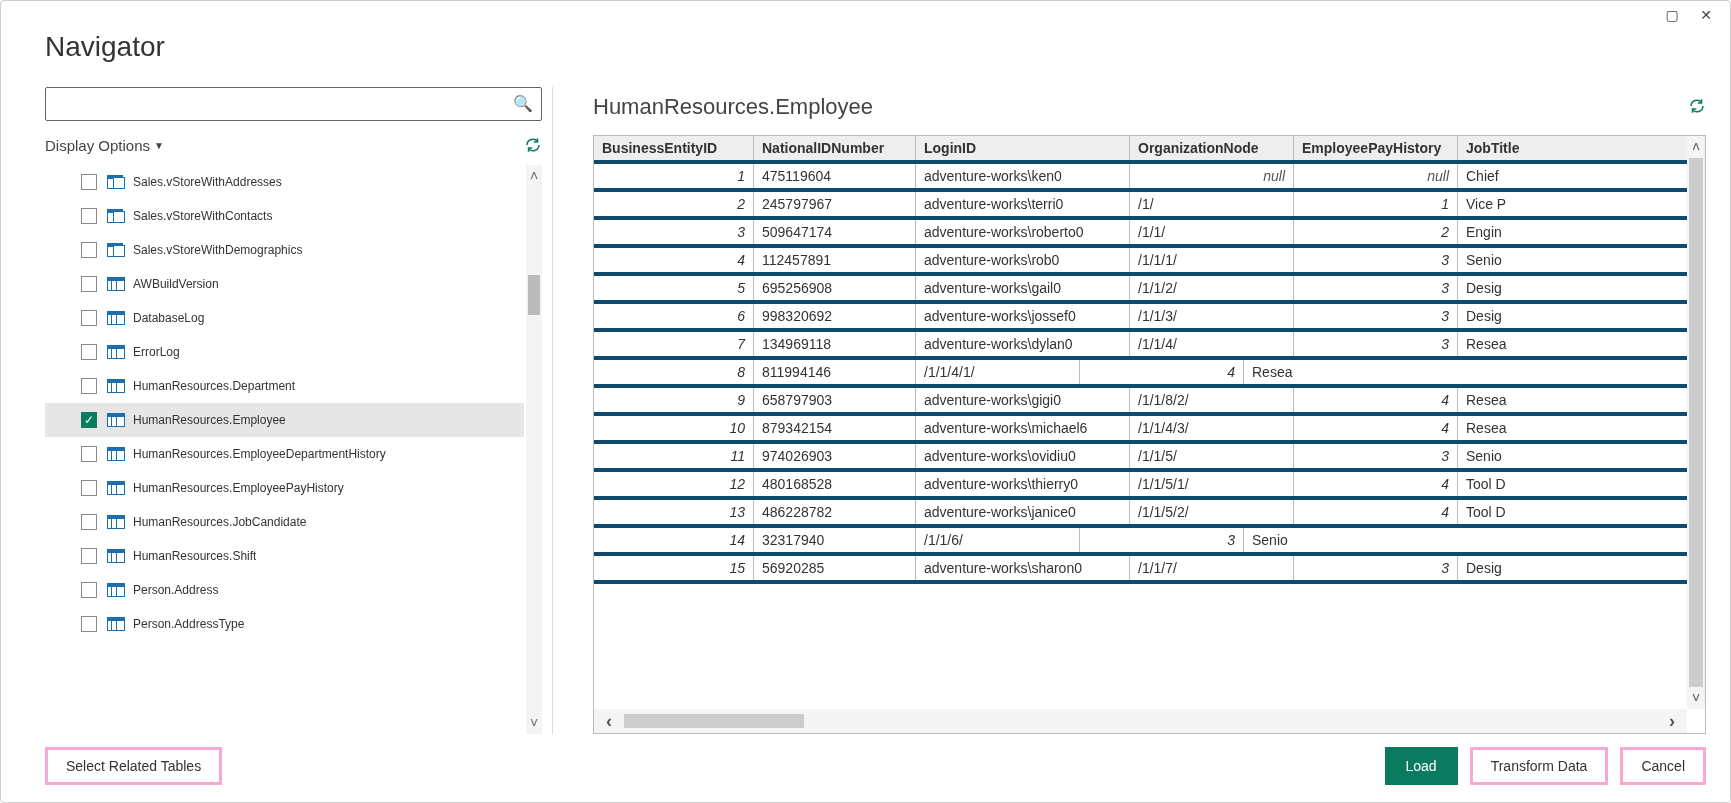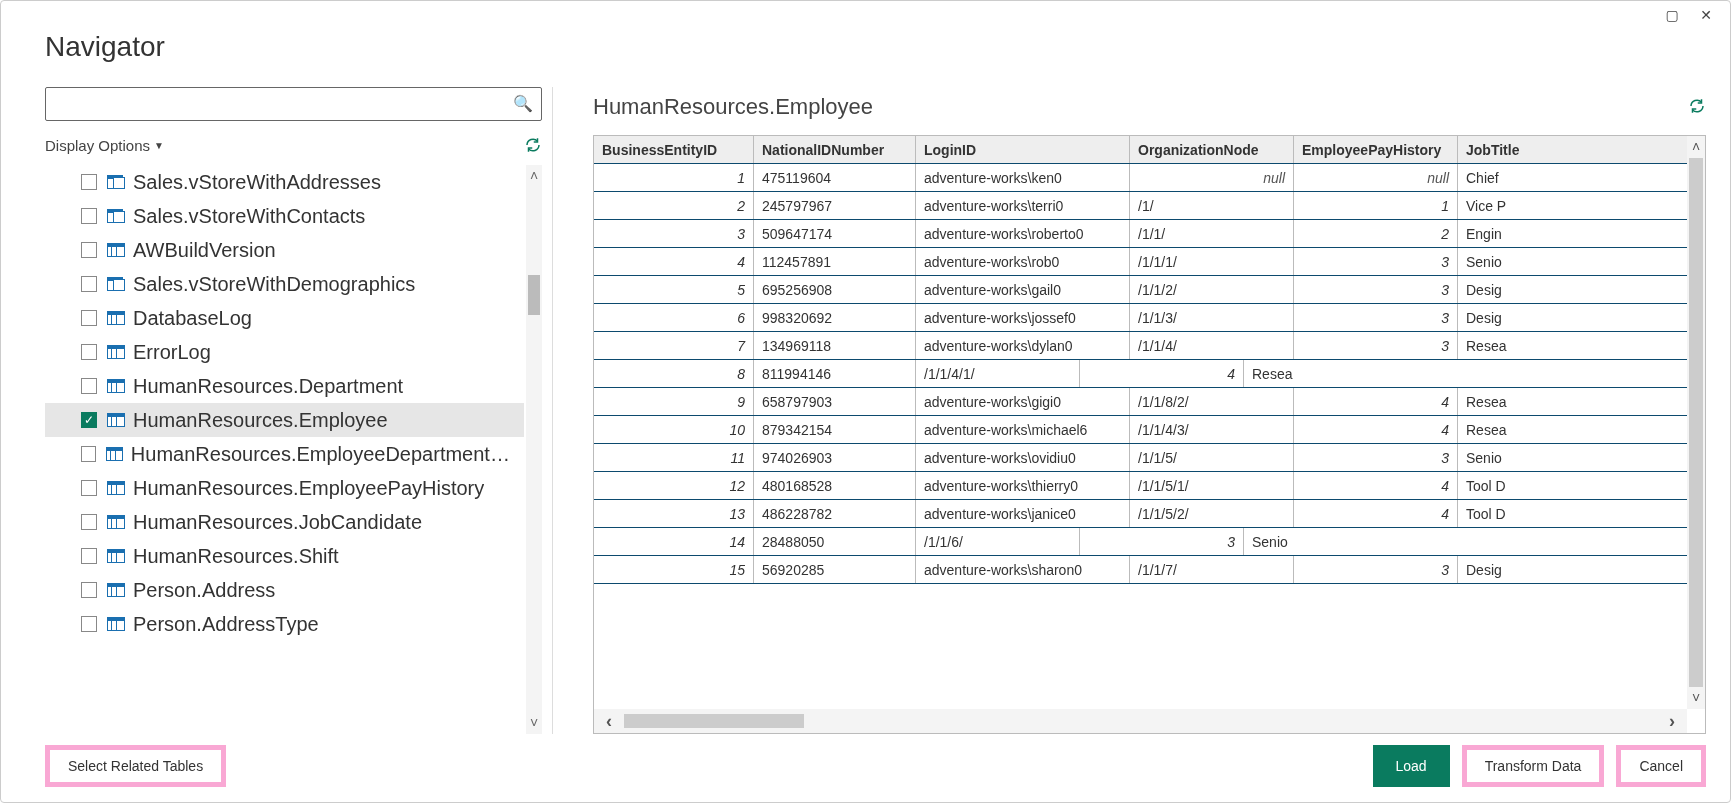--- a/index.html
+++ b/index.html
@@ -22,49 +22,49 @@
   .tree-item { display:flex; align-items:center; height:34px; padding-left:36px; cursor:default; }
   .tree-item.selected { background:#e6e6e6; }
   .chk { width:16px; height:16px; border:1px solid #888; margin-right:10px; display:flex; align-items:center; justify-content:center; }
   .chk.checked { background:#0a7b5f; border-color:#0a7b5f; color:#fff; font-size:12px; }
   .tbl-ic { width:18px; height:14px; margin-right:8px; display:inline-block; position:relative; }
   .tbl-ic::before { content:""; position:absolute; inset:0; border:1px solid #1a6fb0; background:linear-gradient(#1a6fb0 0 3px, #fff 3px 100%); }
   .tbl-ic::after { content:""; position:absolute; left:4px; top:3px; bottom:0; width:1px; background:#1a6fb0; box-shadow:5px 0 0 #1a6fb0; }
   .view-ic { width:18px; height:14px; margin-right:8px; position:relative; }
   .view-ic::before { content:""; position:absolute; left:0; top:0; width:14px; height:12px; border:1px solid #1a6fb0; background:linear-gradient(#1a6fb0 0 3px,#fff 3px); }
   .view-ic::after { content:""; position:absolute; right:0; top:2px; width:10px; height:10px; border:1px solid #1a6fb0; background:#fff; }
-  .tree-label { font-size:20px; color:#333; white-space:nowrap; overflow:hidden; text-overflow:ellipsis; }
+  .tree-label { font-size:12px; color:#333; white-space:nowrap; overflow:hidden; text-overflow:ellipsis; }
   .vscroll { position:absolute; right:0; top:0; width:16px; bottom:0; background:#f4f4f4; }
   .vscroll .arr { height:22px; text-align:center; color:#666; font-size:14px; line-height:22px; }
   .vscroll .thumb { position:absolute; left:2px; right:2px; top:110px; height:40px; background:#bbb; }
   .right-pane { flex:1; padding-left:40px; display:flex; flex-direction:column; }
   .preview-hdr { display:flex; align-items:center; justify-content:space-between; height:40px; }
   .preview-title { font-size:22px; color:#444; }
   .grid-wrap { flex:1; margin-top:8px; position:relative; border:1px solid #bbb; }
   .grid { display:flex; flex-direction:column; position:absolute; inset:0 18px 24px 0; overflow:hidden; }
-  .grid-row { display:flex; height:28px; border-bottom:1px solid #0c4a6e; }
+  .grid-row { display:flex; height:28px; border-bottom:4px solid #0c4a6e; }
   .grid-row.hdr { background:#eee; font-weight:600; }
   .cell { border-right:1px solid #bbb; padding:0 8px; display:flex; align-items:center; overflow:hidden; white-space:nowrap; }
   .c0 { width:160px; justify-content:flex-end; font-style:italic; }
   .hdr .c0 { font-style:normal; justify-content:flex-start; }
   .c1 { width:162px; }
   .c2 { width:214px; }
   .c3 { width:164px; }
   .c4 { width:164px; justify-content:flex-end; font-style:italic; }
   .hdr .c4 { font-style:normal; justify-content:flex-start; }
   .c5 { flex:1; border-right:none; }
   .nullv { font-style:italic; color:#555; margin-left:auto; }
   .grid-vscroll { position:absolute; right:0; top:0; bottom:24px; width:18px; background:#f4f4f4; }
   .grid-vscroll .arr { height:22px; text-align:center; color:#555; font-size:14px; line-height:22px; }
   .grid-vscroll .thumb { position:absolute; left:2px; right:2px; top:22px; bottom:22px; background:#ccc; }
   .grid-hscroll { position:absolute; left:0; right:18px; bottom:0; height:24px; background:#f4f4f4; display:flex; align-items:center; }
   .grid-hscroll .arr { width:30px; text-align:center; color:#555; font-size:18px; font-weight:bold; }
   .grid-hscroll .thumb { height:14px; width:180px; background:#ccc; margin-left:0; }
   .footer { position:absolute; left:44px; right:24px; bottom:18px; height:36px; display:flex; align-items:center; }
-  .btn { height:18px; padding:16px 18px; border:5px solid #f9a8d4; background:#fff; font-size:14px; color:#333; cursor:default; display:flex; align-items:center; }
+  .btn { height:18px; padding:16px 18px; border:3px solid #f9a8d4; background:#fff; font-size:14px; color:#333; cursor:default; display:flex; align-items:center; }
   .btn.primary { background:#0a7b5f; color:#fff; border-color:#0a7b5f; }
   .footer .spacer { flex:1; }
   .footer .btn + .btn { margin-left:12px; }
   svg.refresh { width:18px; height:18px; stroke:#0a7b5f; fill:none; stroke-width:2; }
 </style>
 </head>
 <body>
 
 <div class="window">
   <div class="titlebar">
@@ -100,27 +100,27 @@
               <span class="view-ic"></span>
               <span class="tree-label">Sales.vStoreWithAddresses</span>
             </div>
             <div class="tree-item">
               <span class="chk"></span>
               <span class="view-ic"></span>
               <span class="tree-label">Sales.vStoreWithContacts</span>
             </div>
             <div class="tree-item">
               <span class="chk"></span>
-              <span class="tbl-ic"></span>
-              <span class="tree-label">AWBuildVersion</span>
-            </div>
-            <div class="tree-item">
-              <span class="chk"></span>
               <span class="view-ic"></span>
               <span class="tree-label">Sales.vStoreWithDemographics</span>
+            </div>
+            <div class="tree-item">
+              <span class="chk"></span>
+              <span class="tbl-ic"></span>
+              <span class="tree-label">AWBuildVersion</span>
             </div>
             <div class="tree-item">
               <span class="chk"></span>
               <span class="tbl-ic"></span>
               <span class="tree-label">DatabaseLog</span>
             </div>
             <div class="tree-item">
               <span class="chk"></span>
               <span class="tbl-ic"></span>
               <span class="tree-label">ErrorLog</span>
@@ -298,21 +298,21 @@
             <div class="grid-row">
               <div class="cell c0">13</div>
               <div class="cell c1">486228782</div>
               <div class="cell c2">adventure-works\janice0</div>
               <div class="cell c3">/1/1/5/2/</div>
               <div class="cell c4">4</div>
               <div class="cell c5">Tool D</div>
             </div>
             <div class="grid-row">
               <div class="cell c0">14</div>
-              <div class="cell c1">28488050</div>
+              <div class="cell c1">32317940</div>
               <div class="cell c3">/1/1/6/</div>
               <div class="cell c4">3</div>
               <div class="cell c5">Senio</div>
             </div>
             <div class="grid-row">
               <div class="cell c0">15</div>
               <div class="cell c1">56920285</div>
               <div class="cell c2">adventure-works\sharon0</div>
               <div class="cell c3">/1/1/7/</div>
               <div class="cell c4">3</div>

